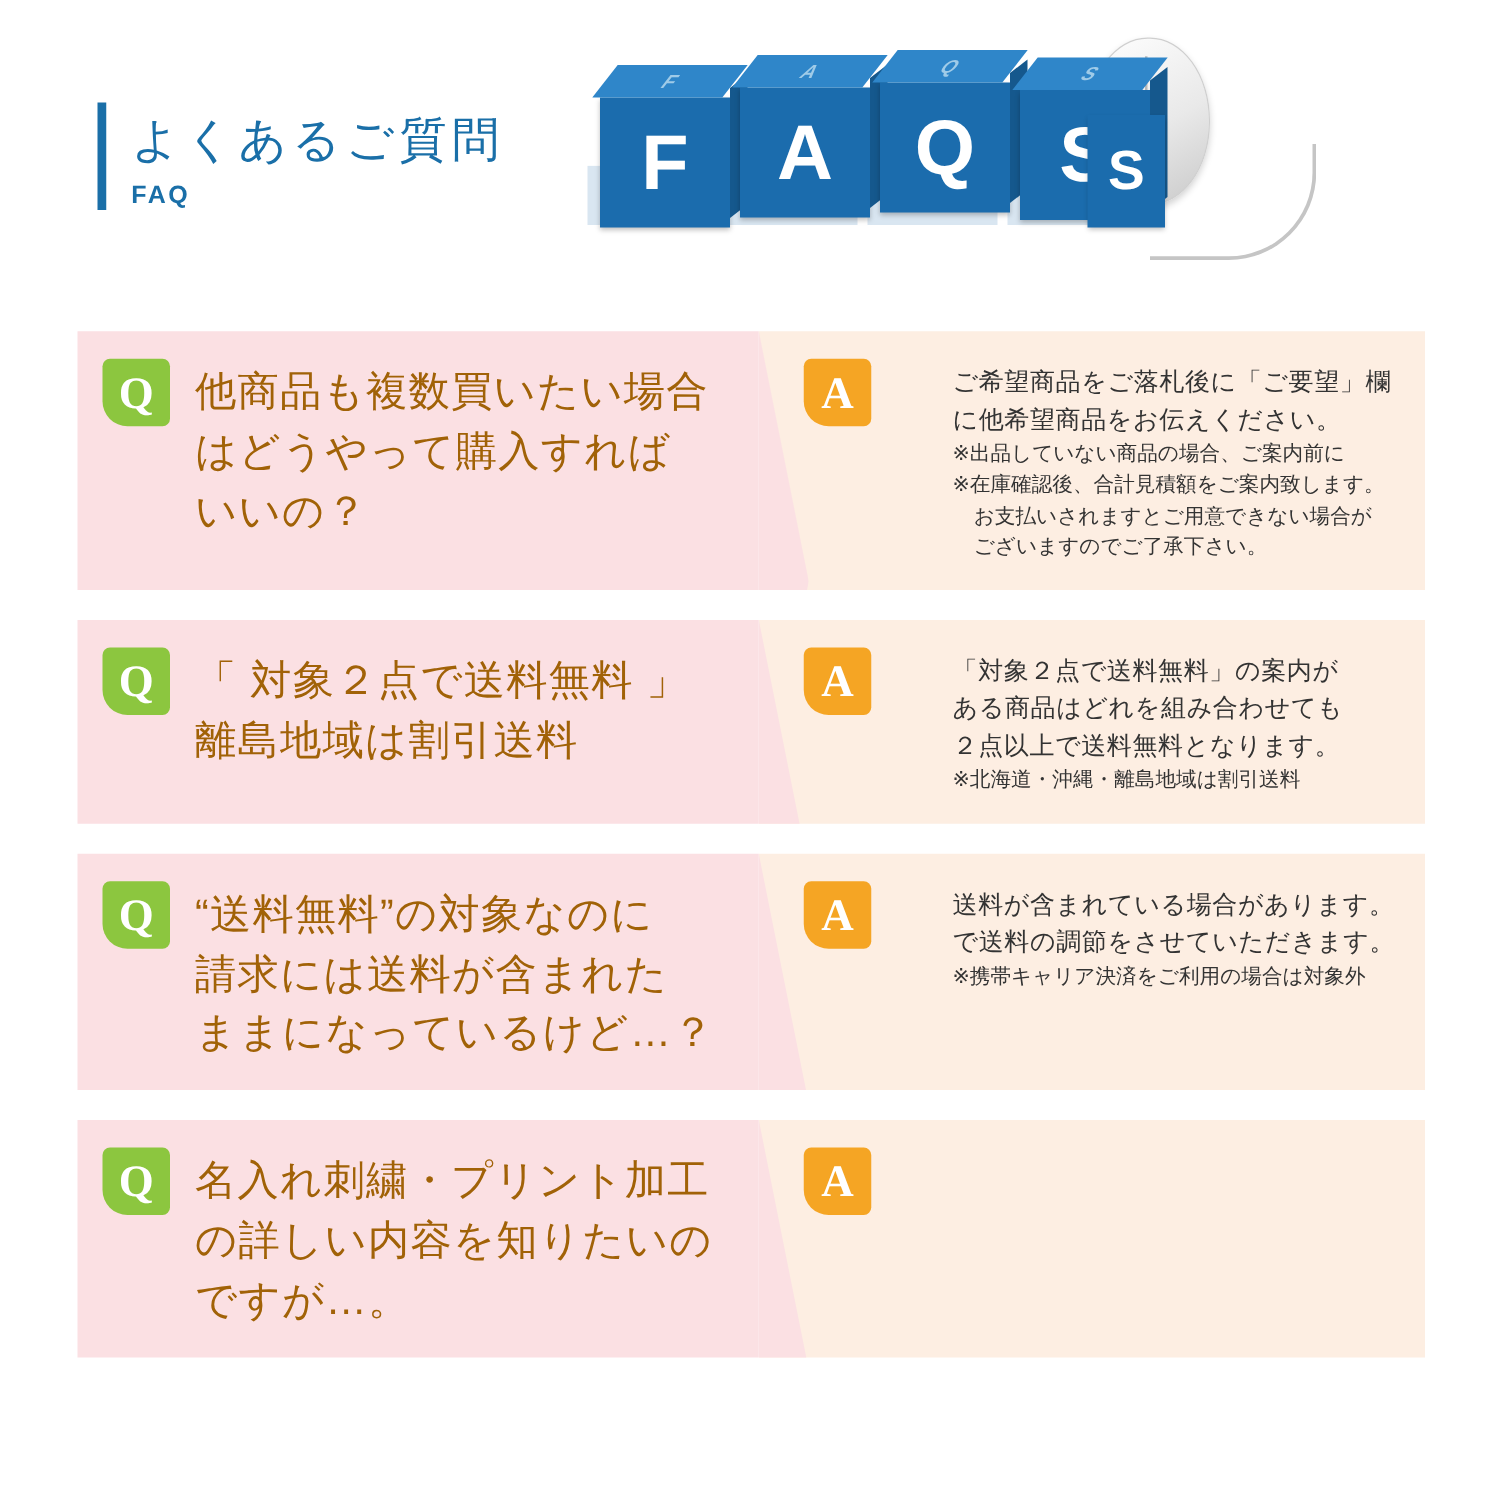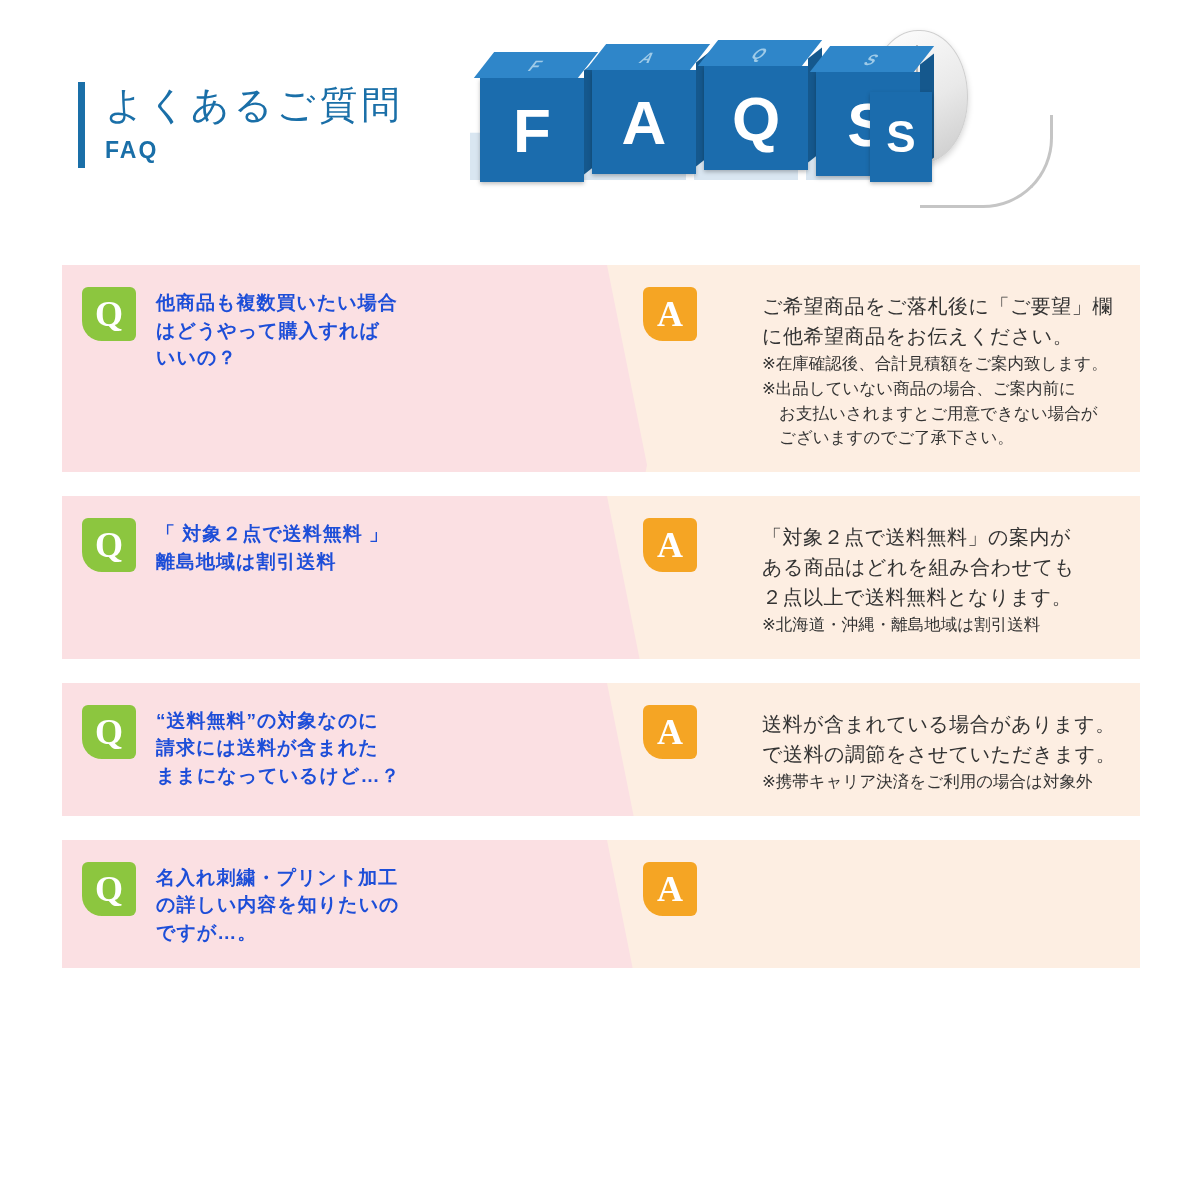--- a/index.html
+++ b/index.html
@@ -19,42 +19,42 @@
   
   .header {
     position: relative;
     height: 250px;
   }
   .title-block {
     position: absolute;
     left: 78px;
     top: 78px;
     display: flex;
-    align-items: center;
+    align-items: flex-end;
   }
   .title-bar {
     width: 7px;
     height: 86px;
     background: #1a6fa8;
     margin-right: 20px;
     margin-top: 4px;
   }
   .title-texts {
     display: flex;
     flex-direction: column;
   }
   .title-main {
     font-size: 38px;
     letter-spacing: 4px;
     color: #1a6fa8;
     line-height: 1.25;
     font-weight: 500;
   }
   .title-sub {
-    font-size: 23px;
+    font-size: 20px;
     letter-spacing: 2px;
     color: #1a6fa8;
     font-weight: bold;
     margin-top: 8px;
   }
 
   
   .faq-art {
     position: absolute;
     left: 470px;
@@ -220,26 +220,25 @@
     align-items: center;
     justify-content: center;
     flex: 0 0 auto;
     margin-right: 20px;
     font-family: "Liberation Serif", serif;
   }
   .badge-q { background: #8cc63f; }
   .badge-a { background: #f5a524; }
 
   .q-text {
-    font-size: 19px;
+    font-size: 33px;
     line-height: 1.45;
-    color: #1d4ed8;
+    color: #a16207;
     letter-spacing: 1px;
     padding-top: 2px;
-    font-weight: bold;
   }
   .a-text {
     font-size: 20px;
     line-height: 1.5;
     color: #333333;
     letter-spacing: 0.5px;
     padding-top: 4px;
     margin-left: 45px;
   }
   .a-text .small {
@@ -316,22 +315,22 @@
           <svg width="40" height="400" viewBox="0 0 40 400" preserveAspectRatio="none">
             <polygon points="0,0 40,200 0,400" fill="#fbe0e3"></polygon>
           </svg>
         </div>
       </div>
       <div class="a-side">
         <div class="badge badge-a">A</div>
         <div class="a-text">
           <div>ご希望商品をご落札後に「ご要望」欄</div>
           <div>に他希望商品をお伝えください。</div>
+          <div class="small">※出品していない商品の場合、ご案内前に</div>
           <div class="small">※在庫確認後、合計見積額をご案内致します。</div>
-          <div class="small">※出品していない商品の場合、ご案内前に</div>
           <div class="small indent">お支払いされますとご用意できない場合が</div>
           <div class="small indent">ございますのでご了承下さい。</div>
         </div>
       </div>
     </div>
     <div class="faq-row">
       <div class="q-side">
         <div class="badge badge-q">Q</div>
         <div class="q-text">
           <div>「 対象２点で送料無料 」</div>

